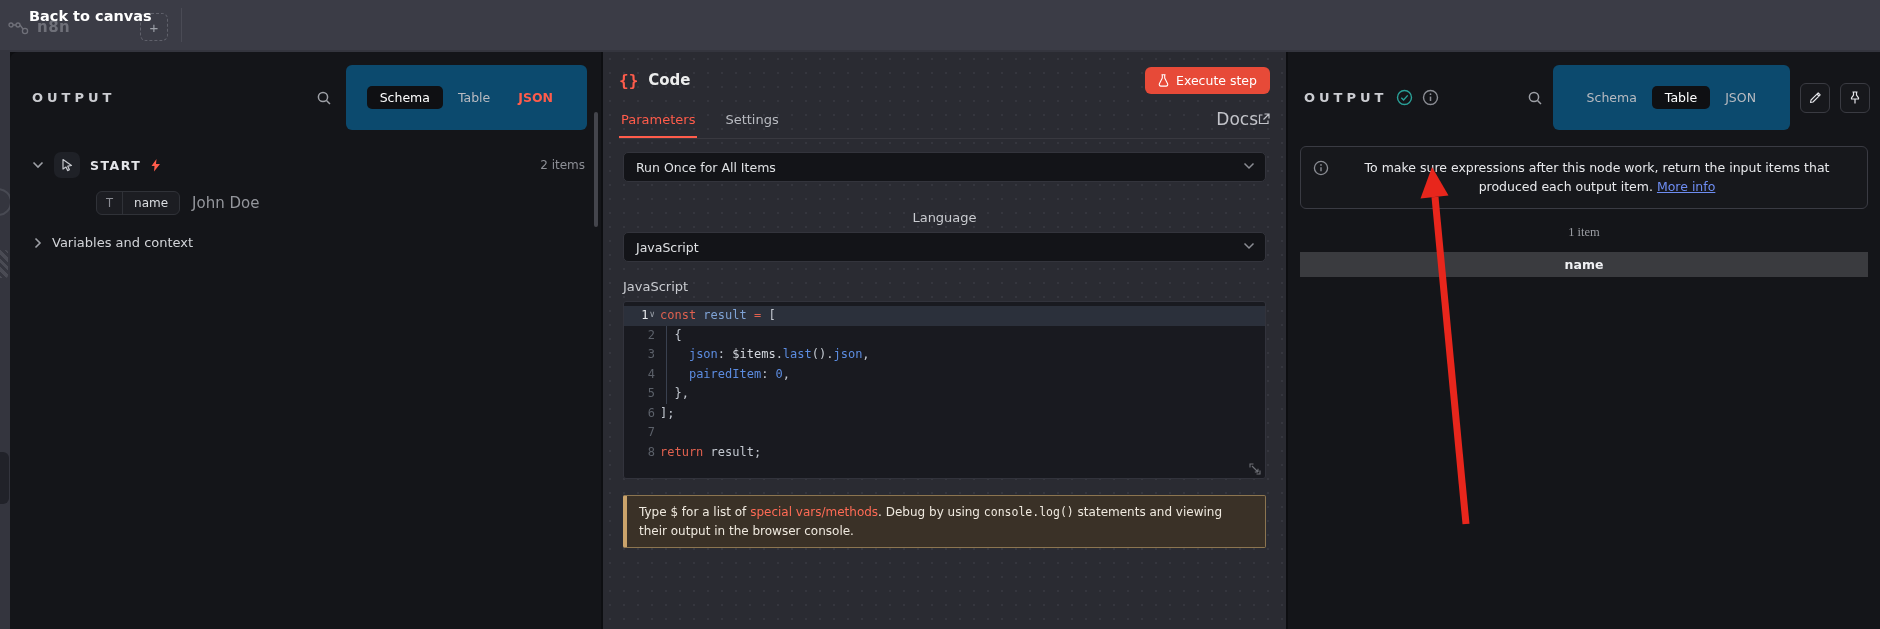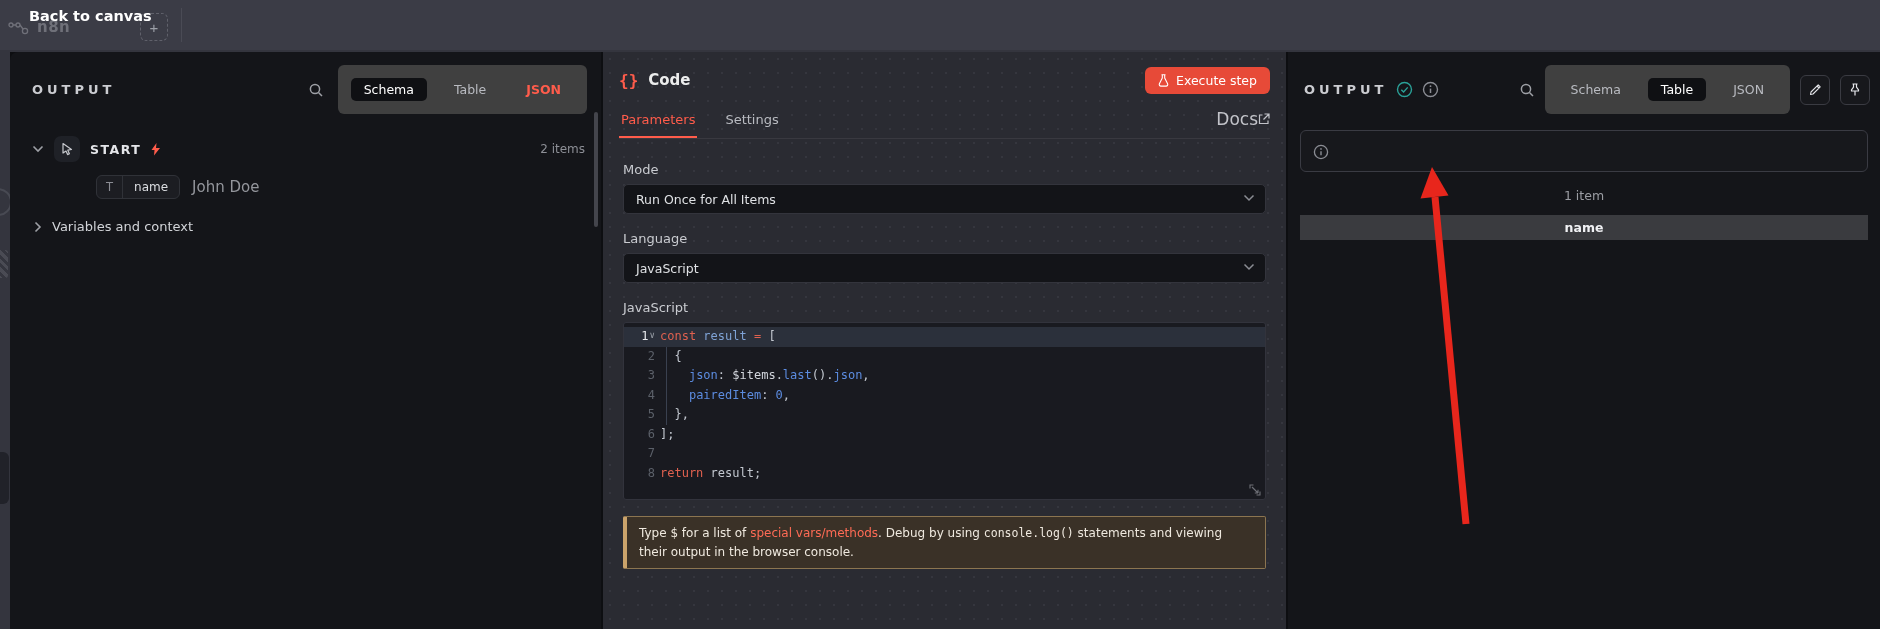--- a/index.html
+++ b/index.html
@@ -26,21 +26,21 @@
     background:repeating-linear-gradient(45deg,#6a6b74 0 3px,transparent 3px 6px); }
   .left-handle { position:absolute; left:0; top:452px; width:9px; height:52px; background:#212229; border-radius:0 6px 6px 0; }
   
   .panel { position:absolute; top:52px; height:577px; }
   .input-panel  { left:10px;   width:591px; background:#141519; border-radius:8px 0 0 0; }
   .code-panel   { left:603px;  width:683px; background:#2a2b32;
     background-image:radial-gradient(circle,#35363e 1px,transparent 1.2px); background-size:14px 14px; }
   .output-panel { left:1288px; width:592px; background:#141519;text-align:center; }
   .pane-title { font-size:13px; font-weight:bold; letter-spacing:4px; color:#cbccd1; }
   
-  .seg { display:inline-flex; align-items:center; background:#404040; border-radius:6px; padding:13px; gap:14px; }
+  .seg { display:inline-flex; align-items:center; background:#0c4a6e; border-radius:6px; padding:21px; gap:2px; }
   .seg .tab { padding:4px 13px; font-size:12.5px; color:#b9bbc1; border-radius:5px; cursor:pointer; white-space:nowrap; }
   .seg .tab.active { background:#0f1013; color:#ffffff; }
   .seg .tab.highlight { color:#ff5c4b; font-weight:bold; }
   .iconbtn { width:30px; height:30px; border-radius:6px; background:#17181c; border:1px solid #3a3b42;
     display:flex; align-items:center; justify-content:center; cursor:pointer; }
   
   .in-header { display:flex; align-items:center; gap:14px; padding:13px 14px 10px 22px; }
   .in-header .pane-title { margin-right:auto; }
   .start-row { display:flex; align-items:center; gap:10px; padding:12px 16px 0 22px; }
   .node-ic { width:26px; height:26px; border-radius:7px; background:#1f2127; display:flex; align-items:center; justify-content:center; }
@@ -86,21 +86,21 @@
     border-radius:2px; padding:7px 12px; font-size:12px; line-height:1.55; color:#efe9df; }
   .hint .link { color:#ff6b55; }
   .hint .code { font-family:"DejaVu Sans Mono","Liberation Mono",monospace; font-size:11.5px; }
   
   .out-header { display:flex; align-items:center; gap:9px; padding:13px 10px 10px 16px; }
   .out-header .pane-title { letter-spacing:4px; }
   .out-right { margin-left:auto; display:flex; align-items:center; gap:10px; }
   .callout { display:flex; gap:10px; margin:6px 12px 0; border:1px solid #3a3b43; border-radius:6px;
     padding:11px 12px; font-size:12.5px; line-height:1.55; color:#e8e9ec; background:rgba(255,255,255,.015); }
   .callout .link { color:#6e8df2; text-decoration:underline; cursor:pointer; }
-  .items-line { margin:16px 12px 12px; color:#9b9da3; font-size:12.5px; }
+  .items-line { margin:16px 12px 12px; color:#9b9da3; font-size:12.5px;font-family:Liberation Serif, serif; }
   .otable { margin:0 12px; }
   .otable .thead { background:#3a3b3f; color:#f0f1f4; font-weight:bold; font-size:12.5px; padding:5px 10px; }
   .otable .trow { padding:6px 10px; color:#c6c8cc; font-size:12.5px; border-bottom:1px solid #27282c; cursor:default; }
   .arrow-svg { position:absolute; left:0; top:0; z-index:9; pointer-events:none; }
 </style>
 </head>
 <body>
 
 <div class="screen">
 
@@ -190,29 +190,28 @@
         <div class="docs-link">
           <span>Docs</span>
           <svg width="12" height="12" viewBox="0 0 12 12">
             <path d="M4.5 2 H1.5 V10.5 H10 V7.5 M6.5 1 H11 V5.5 M11 1 L5.5 6.5" fill="none" stroke="#c2c3c9" stroke-width="1.2"></path>
           </svg>
         </div>
       </div>
     </div>
 
     <div class="code-body">
-      <div class="fld-label">Mode</div>
       <div class="select">
         <span>Run Once for All Items</span>
         <svg width="12" height="8" viewBox="0 0 12 8">
           <path d="M1.5 1.5 L6 6 L10.5 1.5" fill="none" stroke="#8b8d94" stroke-width="1.5"></path>
         </svg>
       </div>
 
-      <div class="fld-label" style="margin-top:17px;">Language</div>
+      <div class="fld-label" style="margin-top:28px;text-align:center;">Language</div>
       <div class="select">
         <span>JavaScript</span>
         <svg width="12" height="8" viewBox="0 0 12 8">
           <path d="M1.5 1.5 L6 6 L10.5 1.5" fill="none" stroke="#8b8d94" stroke-width="1.5"></path>
         </svg>
       </div>
 
       <div class="fld-label" style="margin-top:17px;">JavaScript</div>
       <div class="editor" id="code-editor">
         <div class="block-guide"></div>
@@ -291,20 +290,21 @@
         </div>
       </div>
     </div>
 
     <div class="callout">
       <svg width="16" height="16" viewBox="0 0 17 17" style="flex:none; margin-top:2px;">
         <circle cx="8.5" cy="8.5" r="7" fill="none" stroke="#8b8d94" stroke-width="1.4"></circle>
         <circle cx="8.5" cy="5.2" r="0.9" fill="#8b8d94"></circle>
         <path d="M8.5 7.6 V12" stroke="#8b8d94" stroke-width="1.5"></path>
       </svg>
+      <div id="callout-text"><span>To make sure expressions after this node work, return the input items that produced each output item. </span><span class="link">More info</span></div>
     </div>
 
     <div class="items-line">1 item</div>
 
     <div class="otable" id="output-table">
         <div class="thead">name</div>
       </div>
   </section>
 
   <svg class="arrow-svg" width="1880" height="629" viewBox="0 0 1880 629">

